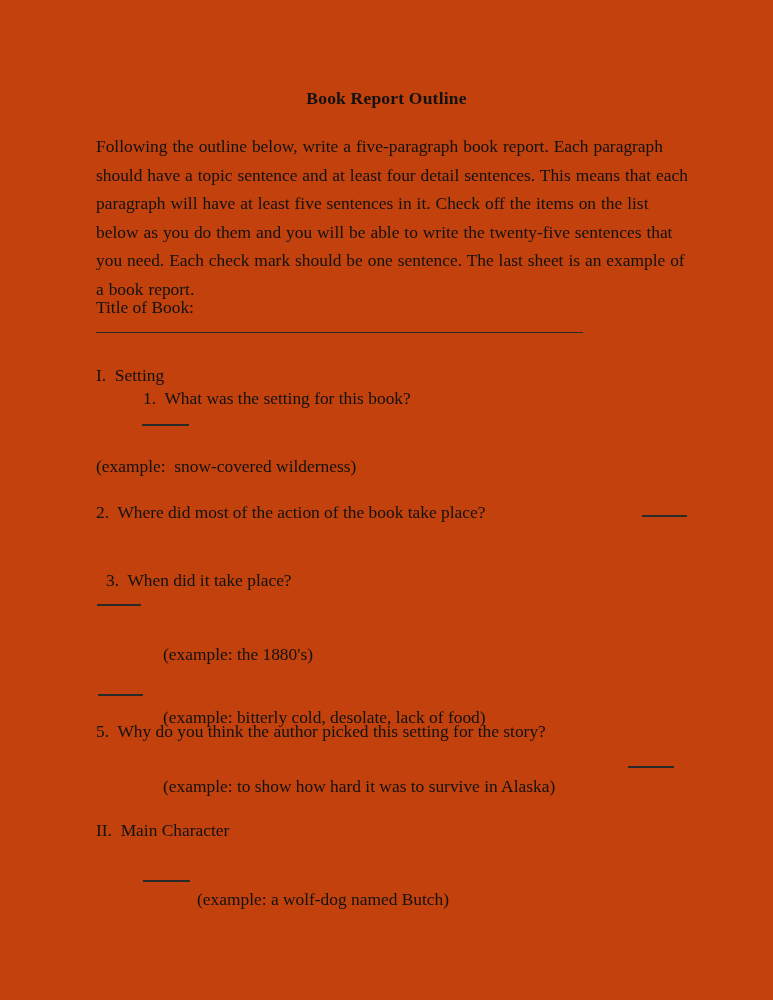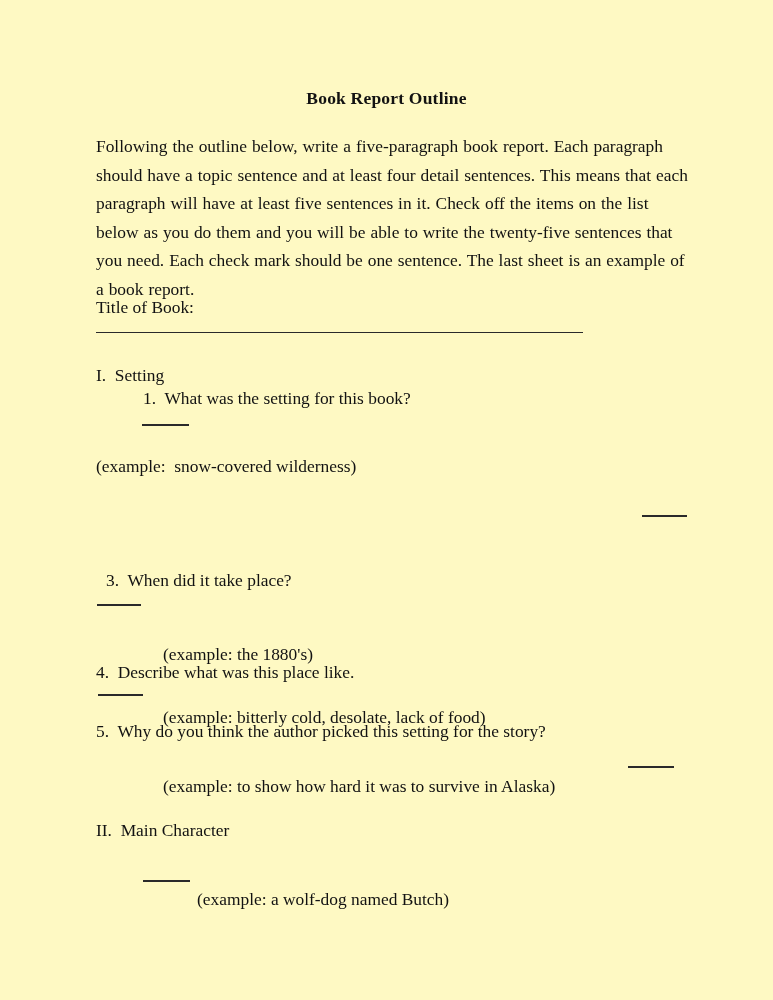--- a/index.html
+++ b/index.html
@@ -16,21 +16,21 @@
     color: #121212;
     overflow: hidden;
   }
 
   .page {
     position: absolute;
     left: 0;
     top: 0;
     width: 773px;
     height: 1000px;
-    background: #fef9c3;
+    background: #c2410c;
   }
 
   
   .doc-title {
     position: absolute;
     left: 0;
     top: 88px;
     width: 773px;
     text-align: center;
     font-size: 17.5px;
@@ -87,27 +87,27 @@
   <div class="line" style="left:96px; top:295px;">Title of Book:</div>
   <div class="rule long" style="left:96px; top:332px; width:487px;"></div>
 
   <div class="line sec-head" style="left:96px; top:363px;">I.  Setting</div>
 
   <div class="line" style="left:143px; top:386px;">1.  What was the setting for this book?</div>
   <div class="rule blank" style="left:142px; top:424px; width:47px;"></div>
 
   <div class="line" style="left:96px; top:454px;">(example:  snow-covered wilderness)</div>
 
+  <div class="line" style="left:96px; top:500px;">2.  Where did most of the action of the book take place?</div>
   <div class="rule blank" style="left:642px; top:515px; width:45px;"></div>
 
   <div class="line" style="left:106px; top:568px;text-align:center;">3.  When did it take place?</div>
   <div class="rule blank" style="left:97px; top:604px; width:44px;"></div>
   <div class="line" style="left:163px; top:614px;margin-top:28px;">(example: the 1880's)</div>
 
-  <div class="line" style="left:96px; top:660px;">4.  Describe what was this place like.</div>
   <div class="rule blank" style="left:98px; top:694px; width:45px;"></div>
   <div class="line" style="left:163px; top:705px;">(example: bitterly cold, desolate, lack of food)</div>
 
   <div class="line" style="left:96px; top:719px;">5.  Why do you think the author picked this setting for the story?</div>
   <div class="rule blank" style="left:628px; top:766px; width:46px;"></div>
   <div class="line" style="left:163px; top:774px;">(example: to show how hard it was to survive in Alaska)</div>
 
   <div class="line sec-head" style="left:96px; top:818px;">II.  Main Character</div>
 
   <div class="rule blank" style="left:143px; top:880px; width:47px;"></div>

